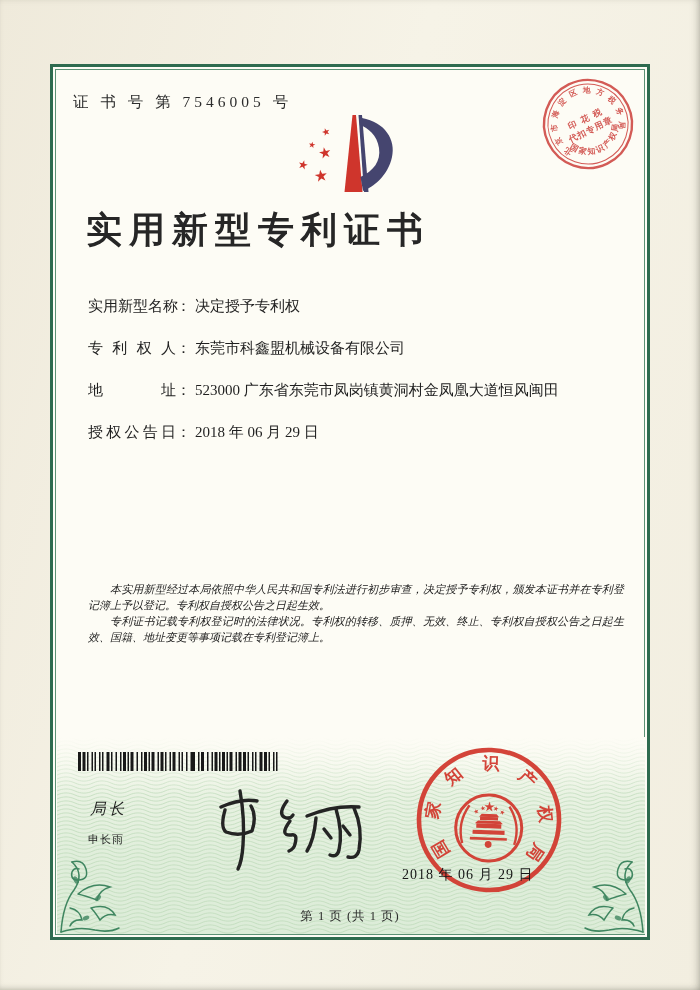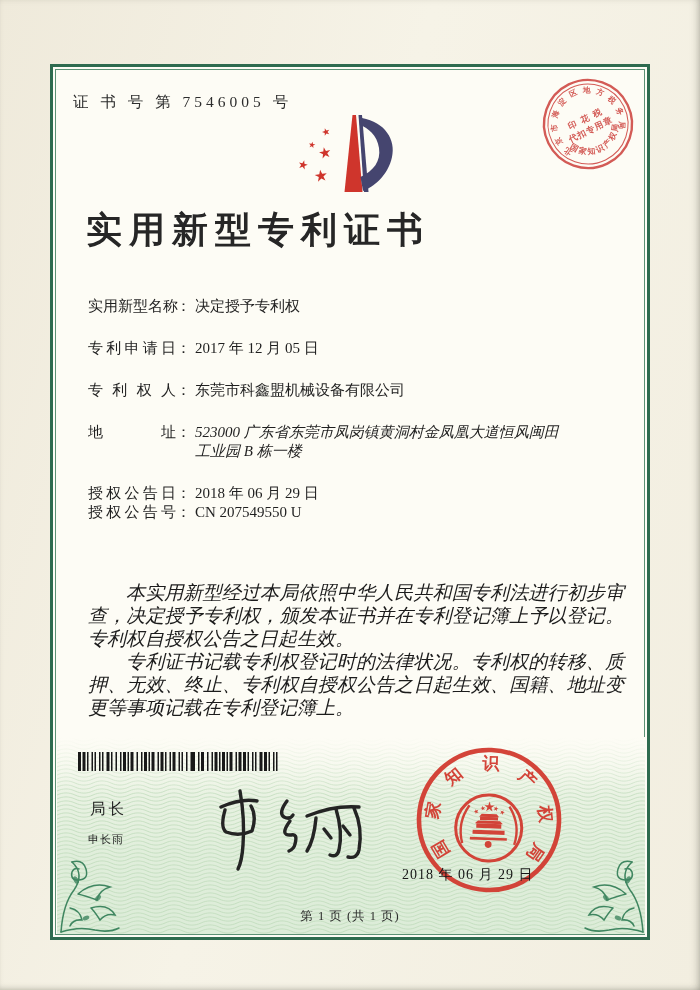--- a/index.html
+++ b/index.html
@@ -22,40 +22,40 @@
   .logo { position:absolute; left:288px; top:110px; z-index:4; }
   .title {
     position:absolute; left:50px; top:206px; width:600px; text-align:left;
     font-size:36px; font-weight:600; letter-spacing:7px; color:#262626; z-index:4;padding-left:36px;
   }
   .fields { position:absolute; left:88px; top:297px; width:540px; font-size:15px; z-index:4; }
   .frow { margin-bottom:23px; white-space:nowrap; }
   .flabel { display:inline-block; width:88px; text-align:justify; text-align-last:justify; color:#1f1f1f; }
   .fcolon { display:inline-block; margin-right:4px; }
   .fvalue { color:#1f1f1f; }
-  .addr-value { display:inline-block; width:438px; vertical-align:top; white-space:normal; line-height:19px;font-style:italic; }
+  .addr-value { display:inline-block; width:438px; vertical-align:top; white-space:normal; line-height:19px; }
   .grant-row { display:flex; width:540px; margin-bottom:8px;flex-direction:column; }
   .paras { position:absolute; left:88px; top:581px; width:536px; z-index:4; }
   .paras p {
-    font-size:19px; line-height:23px; text-indent:2em; text-align:justify;
+    font-size:11px; line-height:16px; text-indent:2em; text-align:justify;
     font-style:italic; color:#1c1c1c;
   }
   
   .band {
     position:absolute; left:57px; top:737px; width:588px; height:197px; z-index:1;
     background:linear-gradient(180deg,#f9faf1 0%,#ebf3e4 22%,#e0eedb 60%,#dcecd8 100%);
   }
   .band .waves { position:absolute; left:0; top:0; }
   .band .fade {
     position:absolute; left:0; top:0; width:100%; height:58px;
     background:linear-gradient(180deg,#fdfcf5 0%, rgba(253,252,245,0) 100%);
   }
   .ornament { position:absolute; z-index:3; }
   .barcode { position:absolute; left:78px; top:752px; z-index:5; }
-  .signer-title { position:absolute; left:90px; top:799px; font-size:15.5px; letter-spacing:3px; color:#1e1e1e; z-index:5; }
+  .signer-title { position:absolute; left:90px; top:799px; font-size:15.5px; letter-spacing:3px; color:#1e1e1e; z-index:5;font-style:italic; }
   .signer-name  { position:absolute; left:88px; top:832px; font-size:11px; letter-spacing:1px; color:#1e1e1e; z-index:5; }
   .signature { position:absolute; left:195px; top:781px; z-index:6; }
   .seal { position:absolute; left:414px; top:745px; z-index:5; opacity:.95; }
   .seal-date { position:absolute; left:402px; top:866px; width:175px; font-size:14px; letter-spacing:1px; color:#161616; z-index:7; }
   .footer { position:absolute; left:50px; top:908px; width:600px; text-align:center; font-size:12.5px; letter-spacing:1px; color:#2a2a2a; z-index:5; }
   .stamp { position:absolute; left:538px; top:74px; z-index:8; opacity:.9; }
 </style>
 </head>
 <body>
 
@@ -167,34 +167,28 @@
     <path d="M74,8 C97,12 108,30 104,47 C100,66 85,77 75,81 L72.5,67 C85.5,61 93,51 91,38 C89,25 80,18 72,15 Z" fill="#45456f"></path>
   </svg>
 
   <div class="title">实用新型专利证书</div>
 
   <div class="fields">
     <div class="frow">
       <span class="flabel">实用新型名称</span><span class="fcolon">：</span><span class="fvalue">决定授予专利权</span>
     </div>
     <div class="frow">
-      <span class="flabel">专利申请日</span><span class="fcolon">：</span><span class="fvalue">2017 年 12 月 05 日</span>
-    </div>
-    <div class="frow">
       <span class="flabel">专利权人</span><span class="fcolon">：</span><span class="fvalue">东莞市科鑫盟机械设备有限公司</span>
     </div>
     <div class="frow">
-      <span class="flabel">地址</span><span class="fcolon">：</span><span class="fvalue addr-value"><div>523000 广东省东莞市凤岗镇黄洞村金凤凰大道恒风闽田</div><div>工业园 B 栋一楼</div></span>
+      <span class="flabel">地址</span><span class="fcolon">：</span><span class="fvalue addr-value"><div>523000 广东省东莞市凤岗镇黄洞村金凤凰大道恒风闽田</div></span>
     </div>
     <div class="frow grant-row">
       <span>
         <span class="flabel">授权公告日</span><span class="fcolon">：</span><span class="fvalue">2018 年 06 月 29 日</span>
-      </span>
-      <span>
-        <span class="flabel">授权公告号</span><span class="fcolon">：</span><span class="fvalue">CN 207549550 U</span>
       </span>
     </div>
   </div>
 
   <div class="paras">
     <p>本实用新型经过本局依照中华人民共和国专利法进行初步审查，决定授予专利权，颁发本证书并在专利登记簿上予以登记。专利权自授权公告之日起生效。</p>
     <p>专利证书记载专利权登记时的法律状况。专利权的转移、质押、无效、终止、专利权自授权公告之日起生效、国籍、地址变更等事项记载在专利登记簿上。</p>
   </div>
 
   <svg class="barcode" id="barcode" width="206" height="19">

